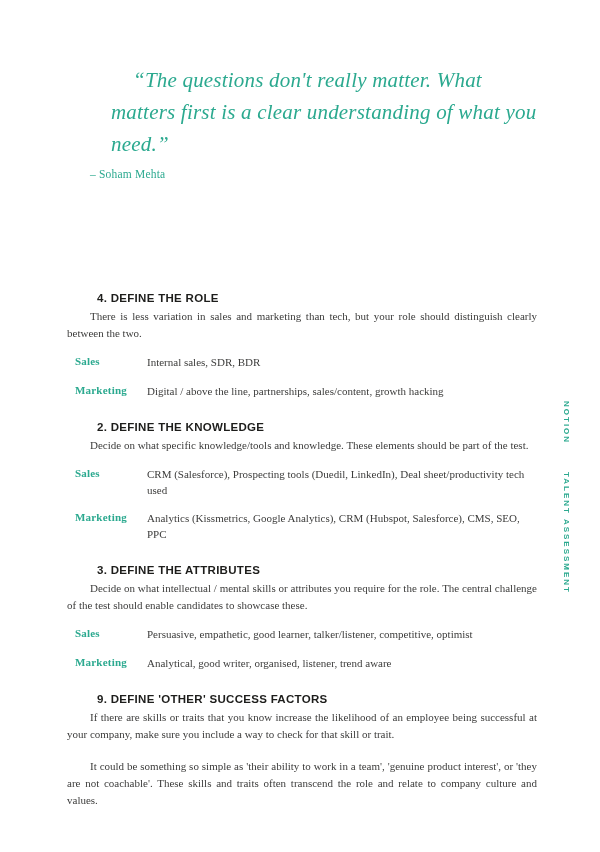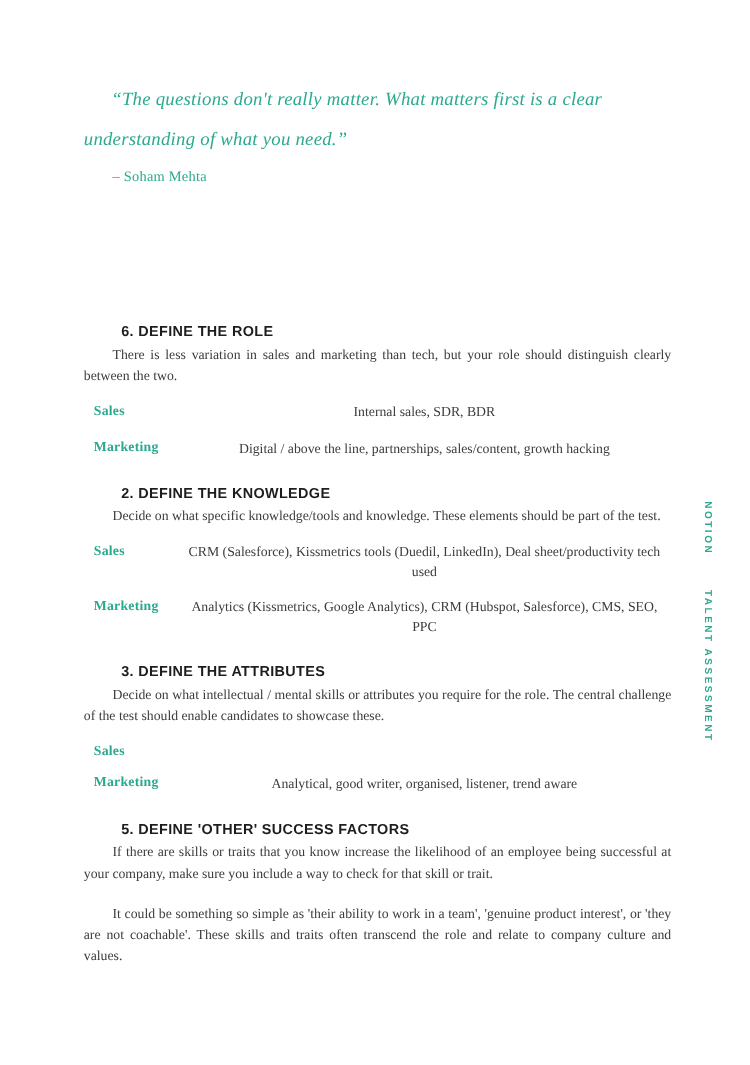--- a/index.html
+++ b/index.html
@@ -22,25 +22,26 @@
     background:#ffffff;
   }
   
   .quote-block{
     margin:64px 0 0 67px;
     width:470px;
   }
   .quote-text{
     font-family:"Liberation Serif", serif;
     font-style:italic;
-    font-size:15px;
+    font-size:21px;
     line-height:32px;
     color:var(--accent);
     text-indent:22px;
     letter-spacing:0.2px;
+    margin-left:44px;
   }
   .quote-attribution{
     margin-top:8px;
     margin-left:23px;
     font-size:11.5px;
     color:var(--accent);
     letter-spacing:0.2px;
   }
   
   .content{
@@ -80,21 +81,20 @@
     font-weight:bold;
     font-size:11px;
     color:var(--accent);
     letter-spacing:0.2px;
   }
   .def-value{
     width:385px;
     font-size:11px;
     line-height:15.5px;
     color:var(--body);
-    text-align:center;
   }
   
   .side-label{
     position:absolute;
     right:29px;
     writing-mode:vertical-rl;
     font-family:"Liberation Sans", sans-serif;
     font-weight:bold;
     font-size:8px;
     letter-spacing:2px;
@@ -110,59 +110,60 @@
 <div class="page">
 
   <div class="quote-block">
     <p class="quote-text">“The questions don't really matter. What matters first is a clear understanding of what you need.”</p>
     <p class="quote-attribution">– Soham Mehta</p>
   </div>
 
   <div class="content">
 
     <div class="section">
-      <h3 class="section-heading">6. DEFINE THE ROLE</h3>
+      <h3 class="section-heading">4. DEFINE THE ROLE</h3>
       <p class="section-intro">There is less variation in sales and marketing than tech, but your role should distinguish clearly between the two.</p>
       <div class="def-row">
         <span class="def-label">Sales</span>
         <span class="def-value">Internal sales, SDR, BDR</span>
       </div>
       <div class="def-row">
         <span class="def-label">Marketing</span>
         <span class="def-value">Digital / above the line, partnerships, sales/content, growth hacking</span>
       </div>
     </div>
 
     <div class="section">
       <h3 class="section-heading">2. DEFINE THE KNOWLEDGE</h3>
       <p class="section-intro">Decide on what specific knowledge/tools and knowledge. These elements should be part of the test.</p>
       <div class="def-row">
         <span class="def-label">Sales</span>
-        <span class="def-value">CRM (Salesforce), Kissmetrics tools (Duedil, LinkedIn), Deal sheet/productivity tech used</span>
+        <span class="def-value">CRM (Salesforce), Prospecting tools (Duedil, LinkedIn), Deal sheet/productivity tech used</span>
       </div>
       <div class="def-row">
         <span class="def-label">Marketing</span>
         <span class="def-value">Analytics (Kissmetrics, Google Analytics), CRM (Hubspot, Salesforce), CMS, SEO, PPC</span>
       </div>
     </div>
 
     <div class="section">
       <h3 class="section-heading">3. DEFINE THE ATTRIBUTES</h3>
       <p class="section-intro">Decide on what intellectual / mental skills or attributes you require for the role. The central challenge of the test should enable candidates to showcase these.</p>
       <div class="def-row">
         <span class="def-label">Sales</span>
+        <span class="def-value">Persuasive, empathetic, good learner, talker/listener, competitive, optimist</span>
       </div>
       <div class="def-row">
         <span class="def-label">Marketing</span>
         <span class="def-value">Analytical, good writer, organised, listener, trend aware</span>
       </div>
     </div>
 
     <div class="section">
-      <h3 class="section-heading">5. DEFINE 'OTHER' SUCCESS FACTORS</h3>
+      <h3 class="section-heading">9. DEFINE 'OTHER' SUCCESS FACTORS</h3>
       <p class="section-intro">If there are skills or traits that you know increase the likelihood of an employee being successful at your company, make sure you include a way to check for that skill or trait.</p>
       <p class="section-intro">It could be something so simple as 'their ability to work in a team', 'genuine product interest', or 'they are not coachable'. These skills and traits often transcend the role and relate to company culture and values.</p>
     </div>
 
   </div>
 
   <div class="side-label book">NOTION</div>
   <div class="side-label chapter">TALENT ASSESSMENT</div>
 
 </div>

